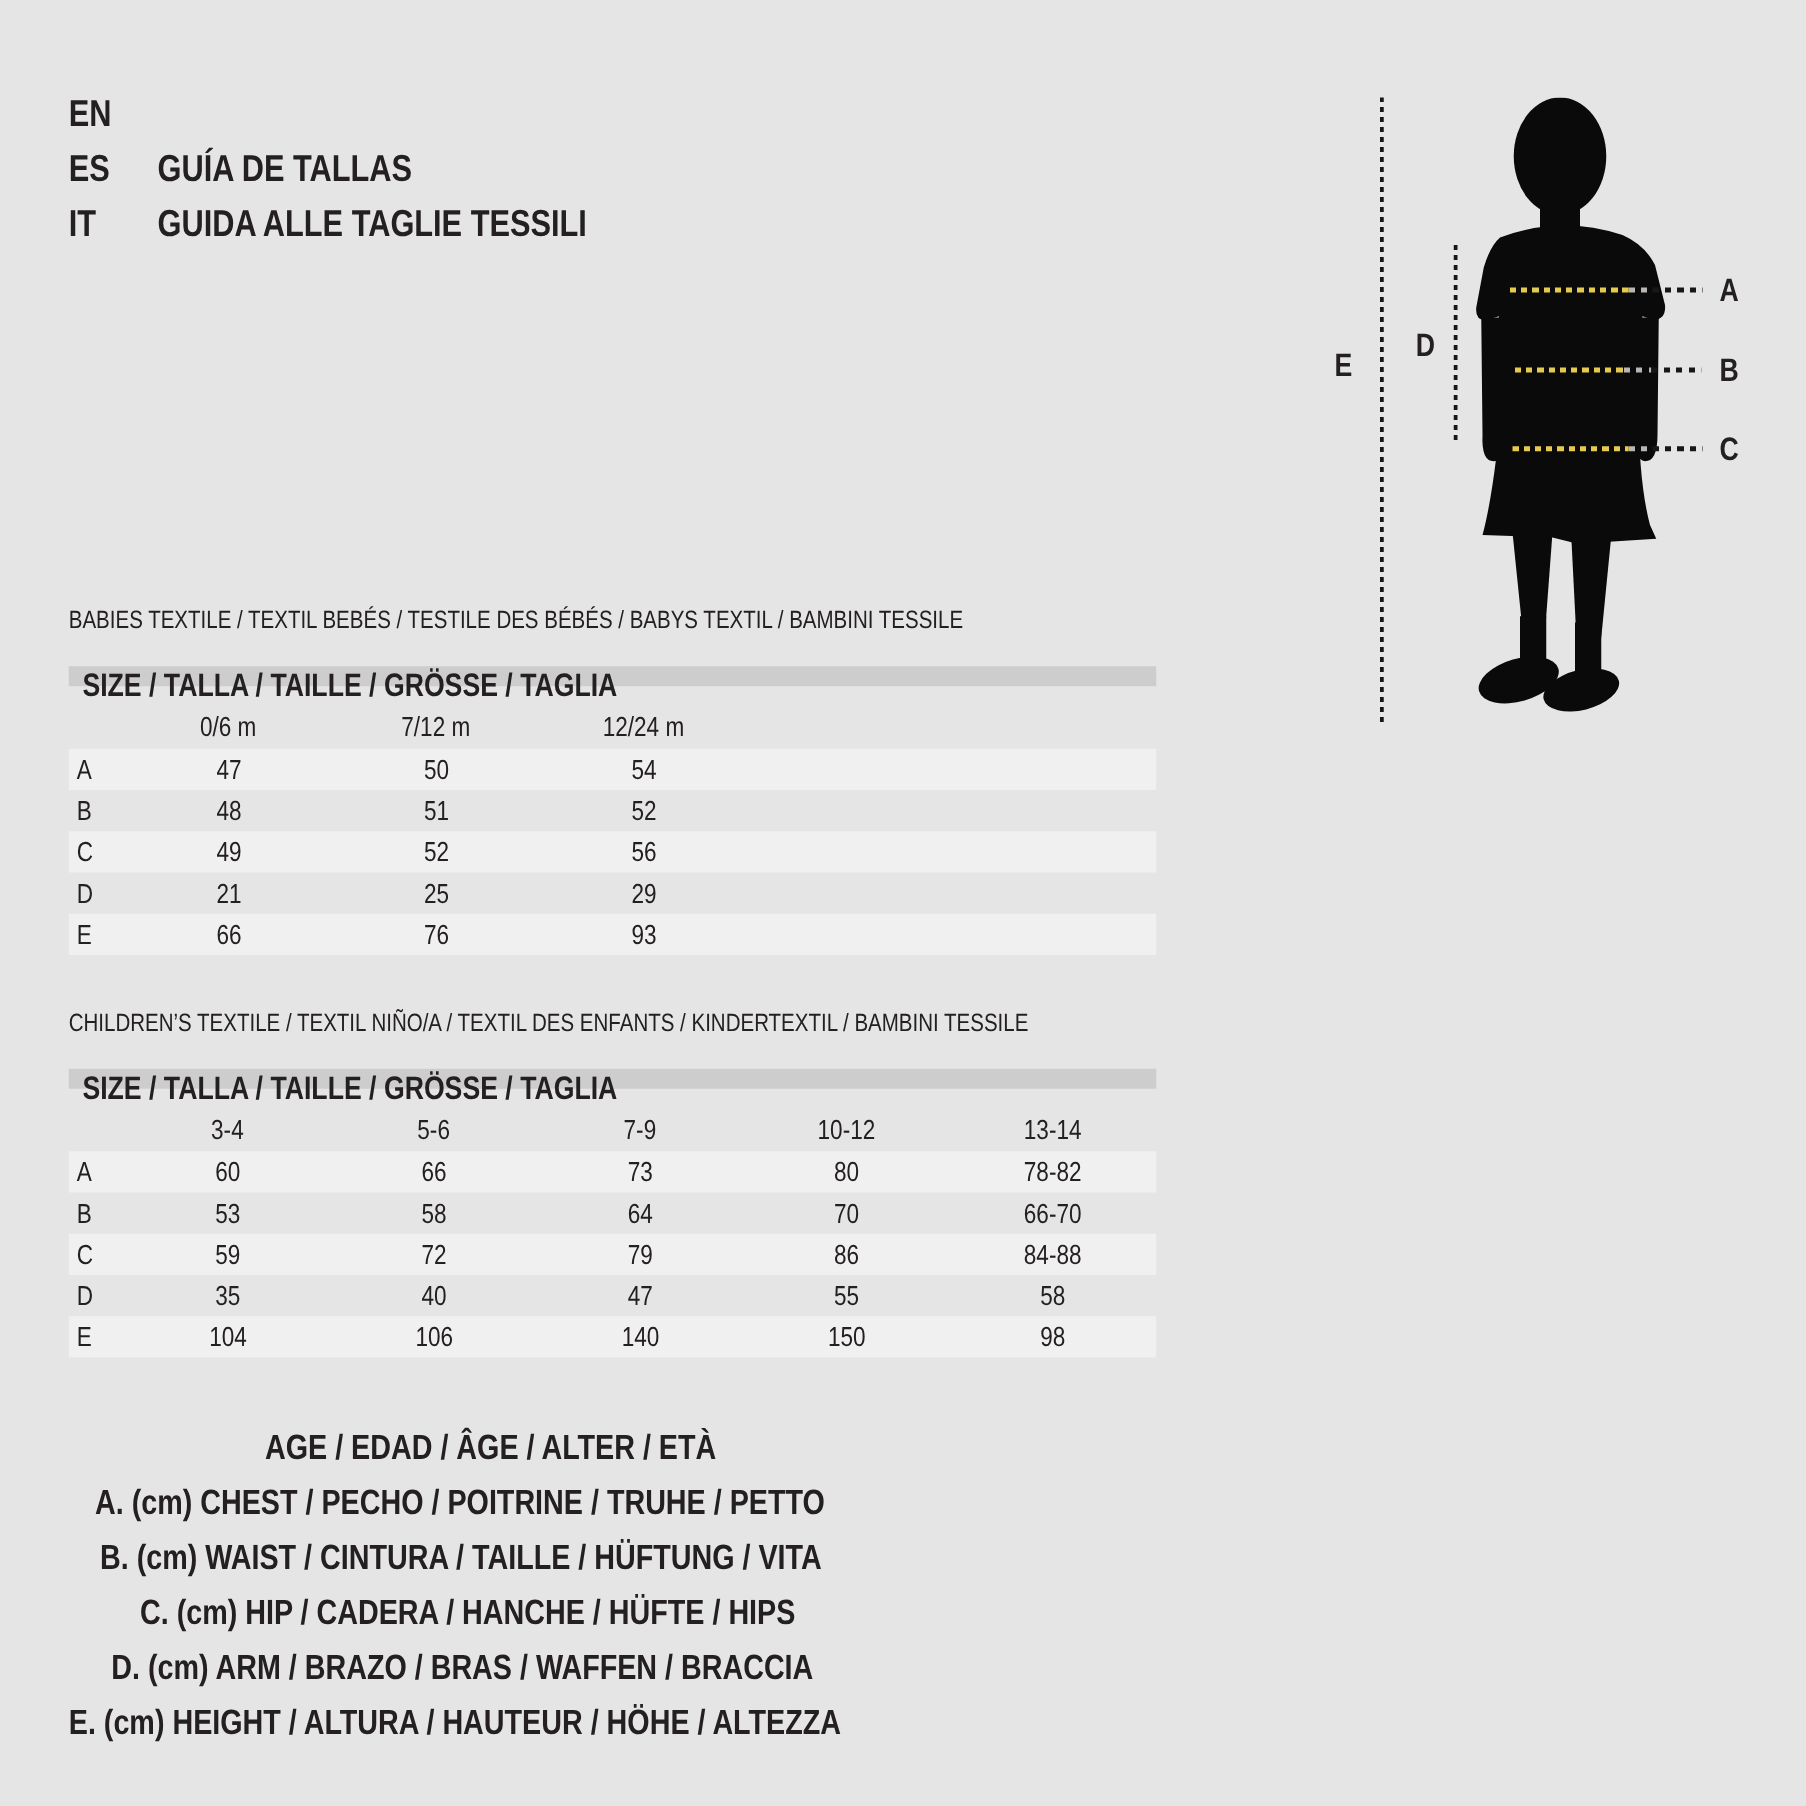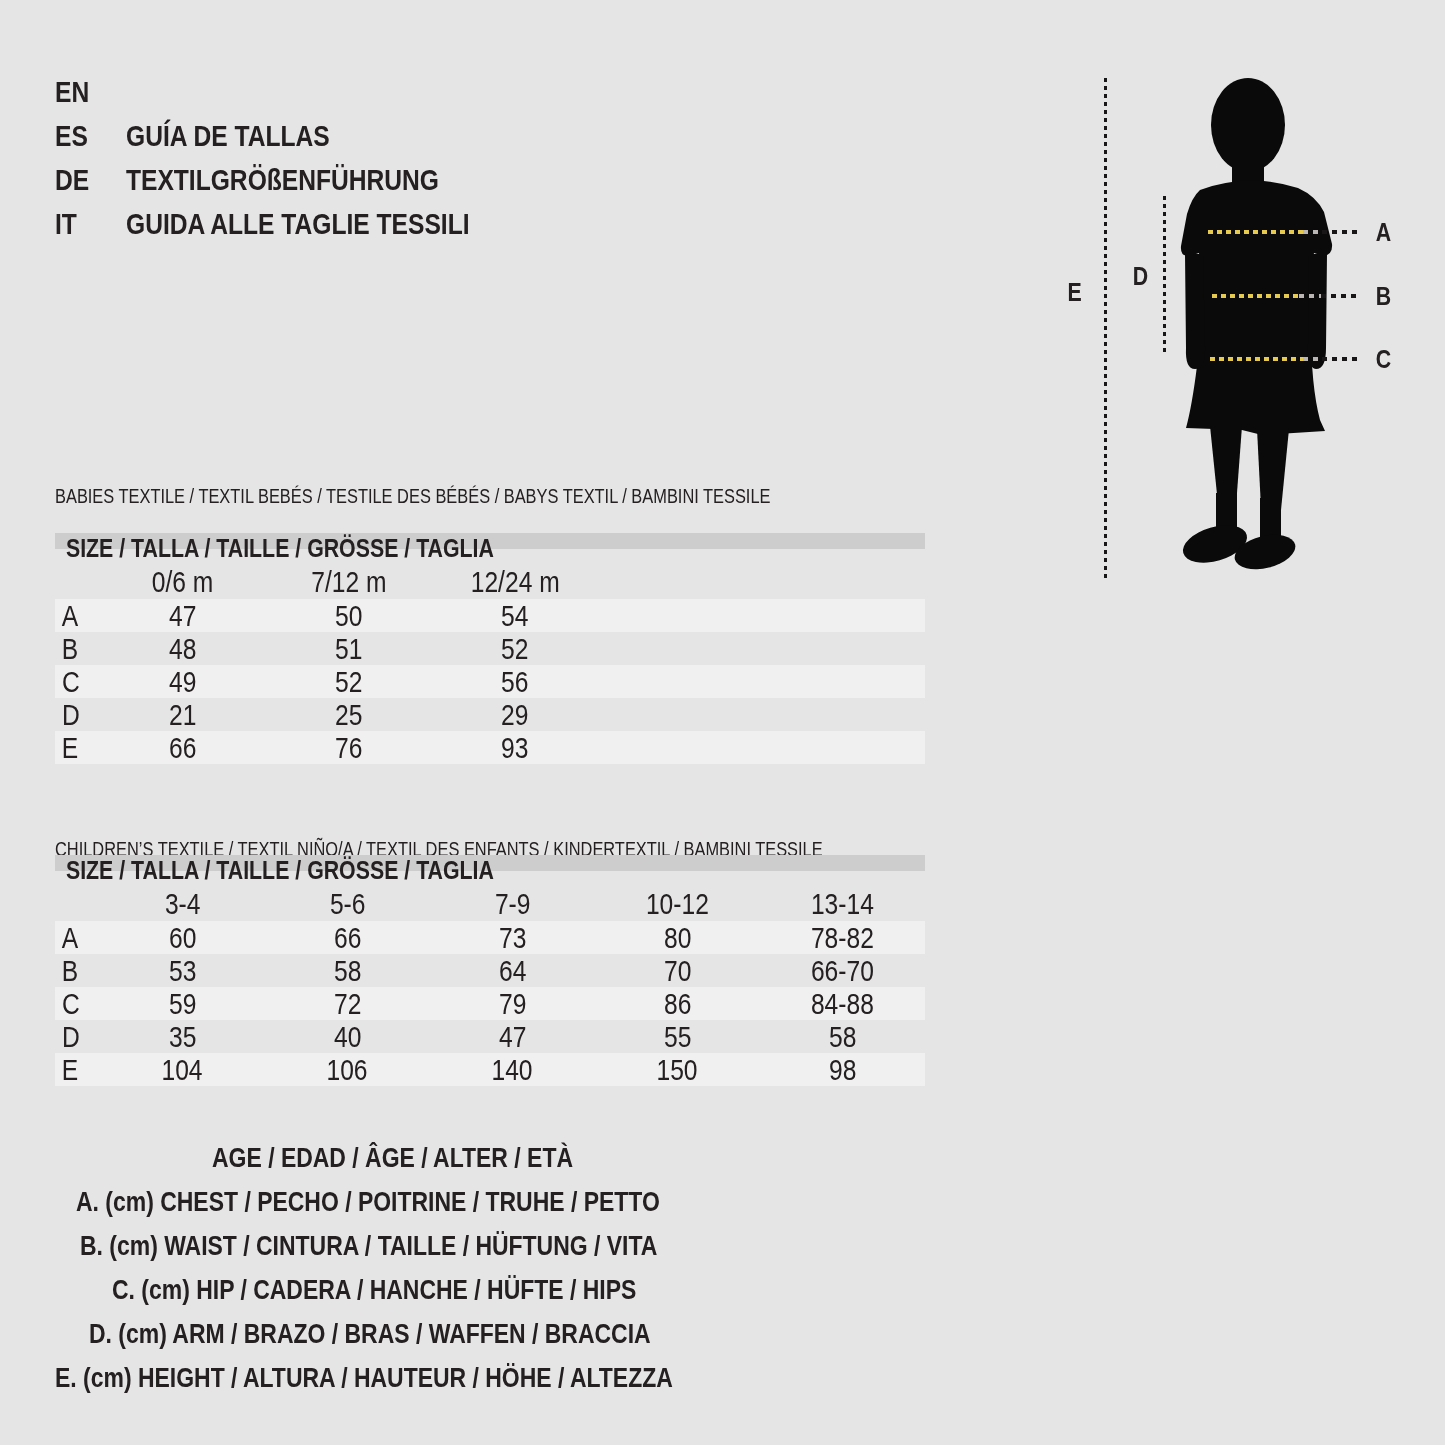--- a/index.html
+++ b/index.html
@@ -18,21 +18,21 @@
   .lang-code{width:71px;font-weight:700;font-size:30px;}
   .lang-title{font-weight:700;font-size:30px;}
 
   
   .sec-title{font-weight:400;font-size:20px;line-height:30px;}
 
   
   .table{width:870px;}
   .tbar{height:16px;background:#cdcdcd;display:flex;}
   .tbar span{font-weight:700;font-size:26px;padding-left:6px;}
-  .trow{display:flex;height:33px;align-items:center;font-size:30px;font-weight:400;}
+  .trow{display:flex;height:33px;align-items:center;font-size:22px;font-weight:400;}
   .trow.sizes{height:34px;}
   .trow.stripe{background:#f0f0f0;}
   .c0{width:40px;padding-left:5px;box-sizing:content-box;text-align:left;}
   .cell{width:166px;text-align:center;}
 
   
   .legend-line{height:44px;display:flex;align-items:center;font-weight:700;font-size:28px;justify-content:center;}
 
   
   .vdots{width:3px;background:repeating-linear-gradient(180deg,#191617 0 4px,transparent 4px 8px);}
@@ -48,24 +48,20 @@
 
   <div class="abs" style="left:55px;top:70px;">
     <div class="lang-row">
       <span class="lang-code"><span class="cxl">EN</span></span>
     </div>
     <div class="lang-row">
       <span class="lang-code"><span class="cxl">ES</span></span>
       <span class="lang-title"><span class="cxl">GUÍA DE TALLAS</span></span>
     </div>
     <div class="lang-row">
-      <span class="lang-code"><span class="cxl">DE</span></span>
-      <span class="lang-title"><span class="cxl">TEXTILGRÖßENFÜHRUNG</span></span>
-    </div>
-    <div class="lang-row">
       <span class="lang-code"><span class="cxl">IT</span></span>
       <span class="lang-title"><span class="cxl">GUIDA ALLE TAGLIE TESSILI</span></span>
     </div>
   </div>
 
   <div class="abs sec-title" style="left:55px;top:481px;">
     <span class="cxl">BABIES TEXTILE / TEXTIL BEBÉS / TESTILE DES BÉBÉS / BABYS TEXTIL / BAMBINI TESSILE</span>
   </div>
   <div class="abs tbar table" style="left:55px;top:533px;">
     <span><span class="cxl">SIZE / TALLA / TAILLE / GRÖSSE / TAGLIA</span></span>
@@ -102,21 +98,21 @@
         <div class="cell"><span class="cx">29</span></div>
       </div>
       <div class="trow stripe">
         <div class="c0"><span class="cx">E</span></div>
         <div class="cell"><span class="cx">66</span></div>
         <div class="cell"><span class="cx">76</span></div>
         <div class="cell"><span class="cx">93</span></div>
       </div>
     </div>
 
-  <div class="abs sec-title" style="left:55px;top:804px;margin-top:30px;">
+  <div class="abs sec-title" style="left:55px;top:804px;">
     <span class="cxl">CHILDREN’S TEXTILE / TEXTIL NIÑO/A / TEXTIL DES ENFANTS / KINDERTEXTIL / BAMBINI TESSILE</span>
   </div>
   <div class="abs tbar table" style="left:55px;top:855px;">
     <span><span class="cxl">SIZE / TALLA / TAILLE / GRÖSSE / TAGLIA</span></span>
   </div>
   <div class="abs table" style="left:55px;top:887px;">
       <div class="trow sizes">
         <div class="c0"><span class="cx"></span></div>
         <div class="cell"><span class="cx">3-4</span></div>
         <div class="cell"><span class="cx">5-6</span></div>

